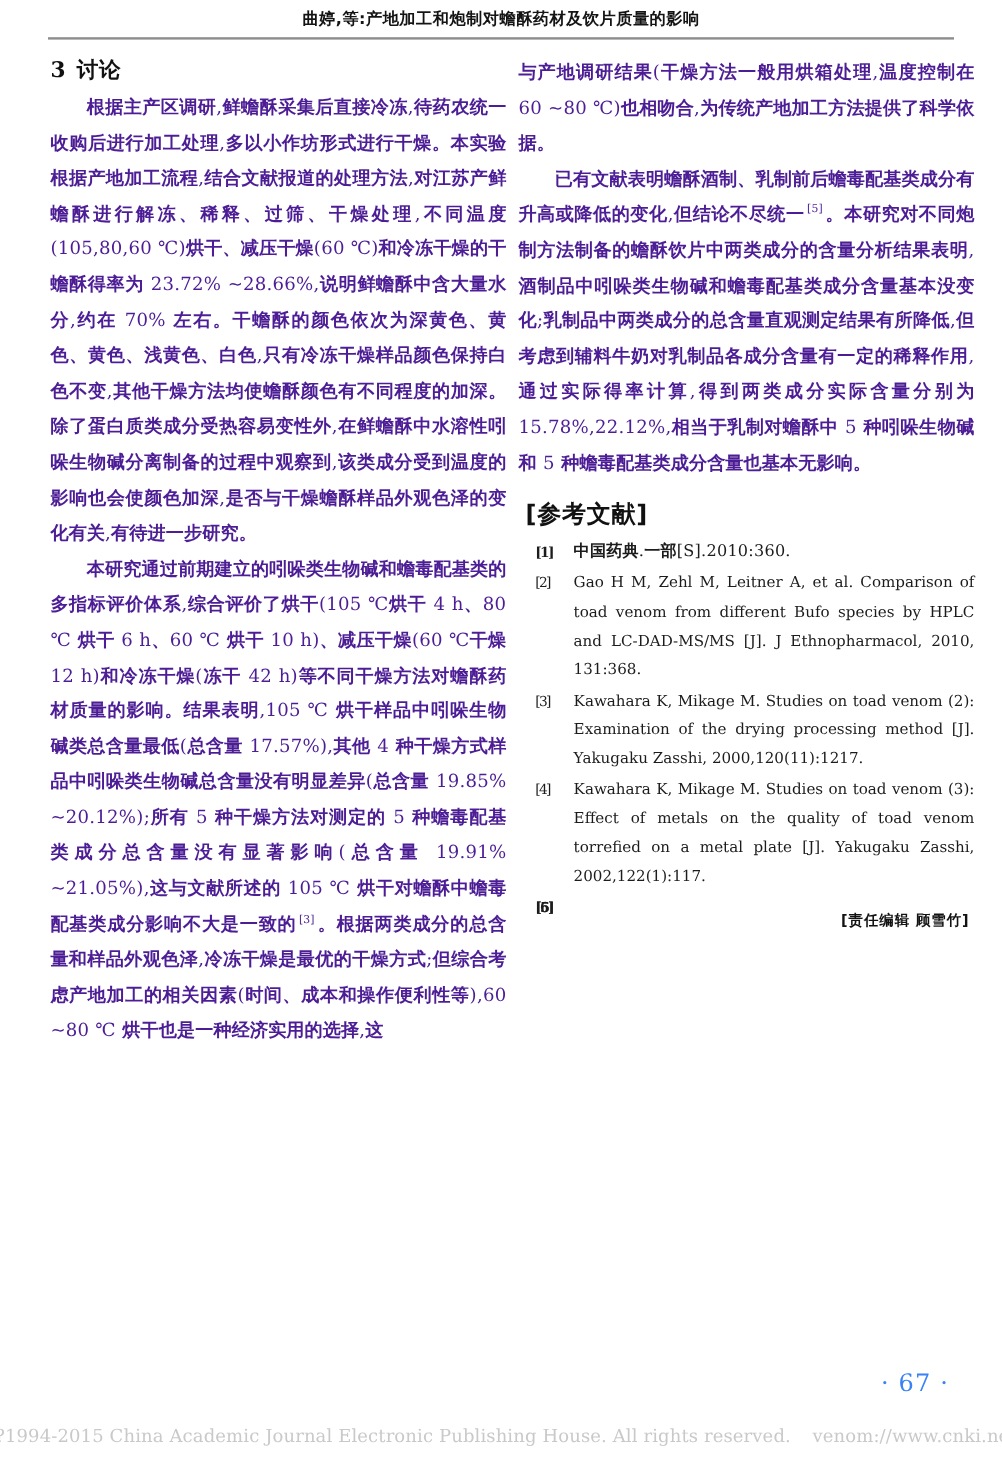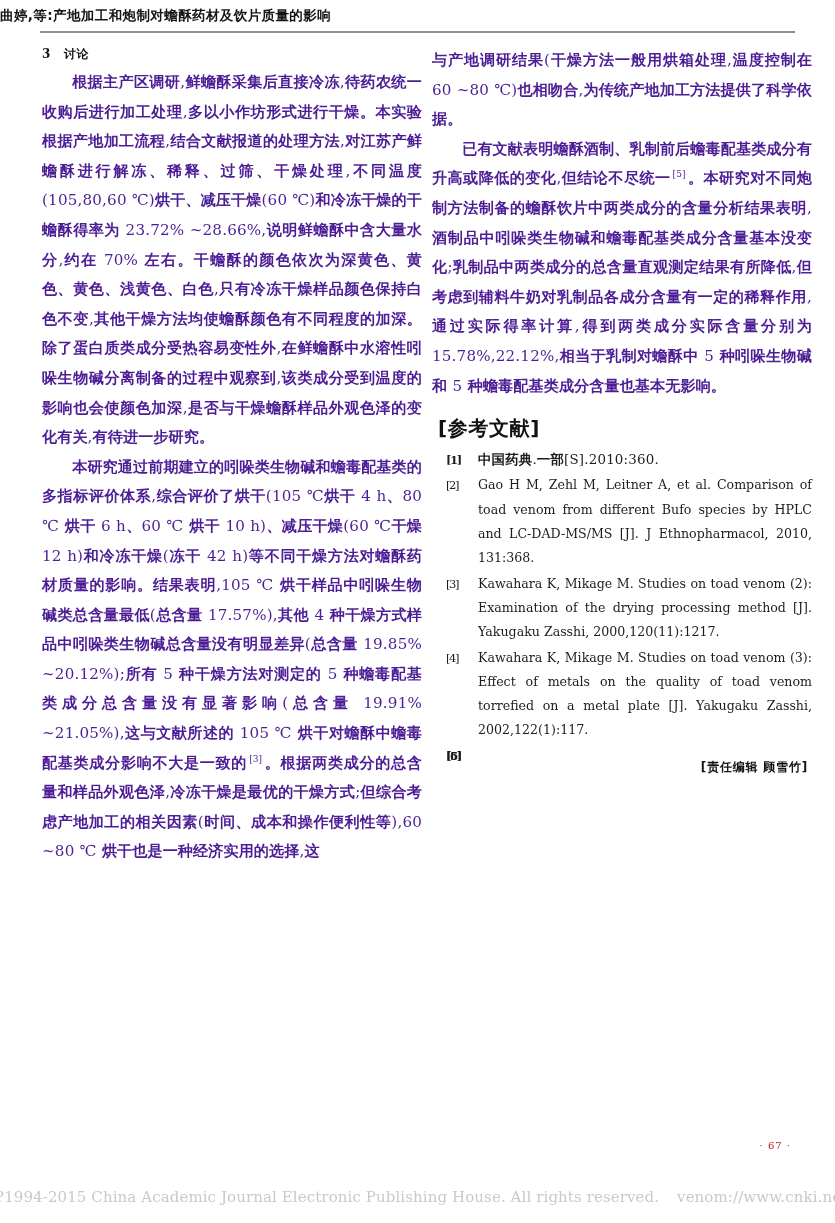--- a/index.html
+++ b/index.html
@@ -23,21 +23,21 @@
     height: 1223px;
     background: #fff;
   }
 
   
   .runhead {
     position: absolute;
     left: 0;
     top: 7px;
     width: 835px;
-    text-align: left;
+    text-align: center;
     font-family: "DejaVu Sans", "Liberation Sans", sans-serif;
     font-size: 13.5px;
     font-weight: 700;
     letter-spacing: 0.4px;
     color: #141414;
   }
   .runhead-rule {
     position: absolute;
     left: 40px;
     top: 31px;
@@ -49,21 +49,21 @@
   
   .col {
     position: absolute;
     top: 46px;
     width: 380px;
   }
   .col-left  { left: 42px; }
   .col-right { left: 432px; }
 
   .sec-head {
-    font-size: 12px;
+    font-size: 18px;
     font-weight: 700;
     color: #111;
     margin: 0 0 5px 0;
     letter-spacing: 0.5px;
   }
   .sec-head .num {
     display: inline-block;
     min-width: 22px;
     font-family: "DejaVu Serif", "Liberation Serif", serif;
   }
@@ -150,22 +150,22 @@
     letter-spacing: 0.8px;
     padding-right: 4px;
   }
 
   
   .pagenum {
     position: absolute;
     right: 44px;
     top: 1140px;
     font-family: "DejaVu Serif", "Liberation Serif", serif;
-    font-size: 10px;
-    color: #b91c1c;
+    font-size: 20px;
+    color: #3b82f6;
     letter-spacing: 1px;
   }
 
   
   .cnki {
     position: absolute;
     left: -4px;
     top: 1188px;
     width: 840px;
     font-family: "DejaVu Serif", "Liberation Serif", serif;

